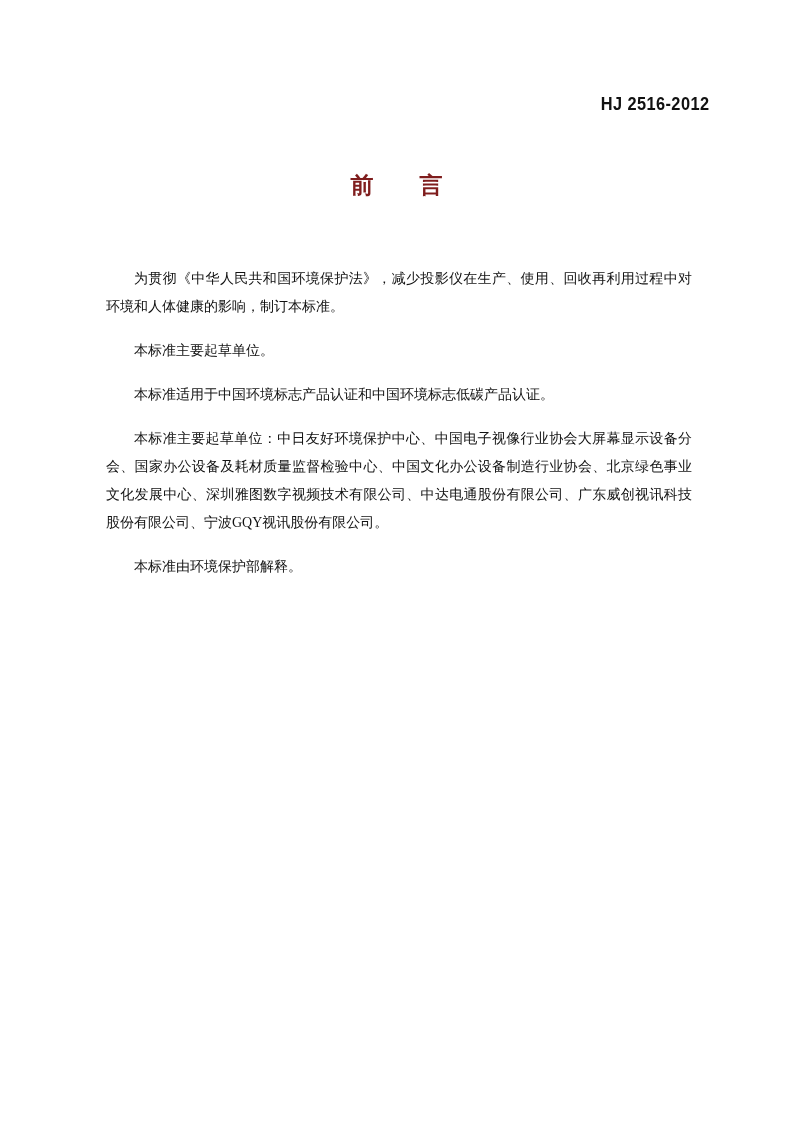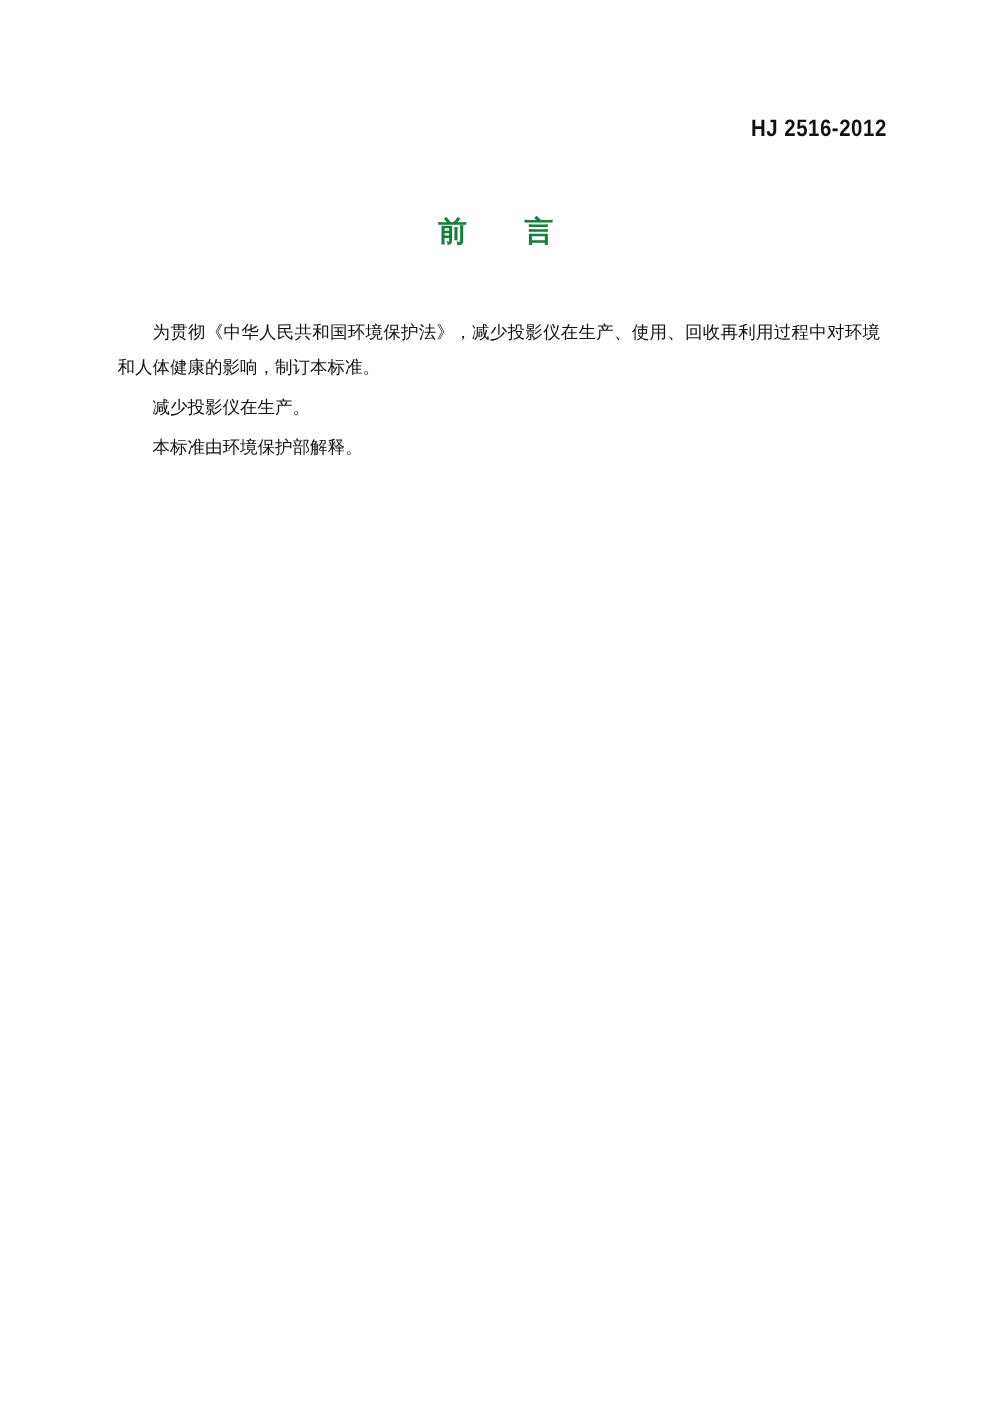--- a/index.html
+++ b/index.html
@@ -32,31 +32,31 @@
   .doc-title {
     position: absolute;
     top: 170px;
     left: 0;
     width: 100%;
     margin: 0;
     text-align: center;
     font-family: "Liberation Sans", "DejaVu Sans", sans-serif;
     font-weight: bold;
     font-size: 23px;
-    color: #15803d;
+    color: #7f1d1d;
     white-space: pre;
   }
   .doc-body {
     position: absolute;
     top: 249px;
     left: 90px;
     width: 618px;
   }
   .doc-body p {
-    margin: 4px;
+    margin: 16px;
     padding: 0;
     font-size: 14px;
     line-height: 28px;
     text-indent: 2em;
     text-align: justify;
     color: #111111;
   }
   .page-footer {
     position: absolute;
     top: 1028px;
@@ -71,19 +71,21 @@
 <body>
 
 <div class="page">
 
   <div class="std-code">HJ 2516-2012</div>
 
   <h1 class="doc-title">前　　言</h1>
 
   <div class="doc-body">
     <p>为贯彻《中华人民共和国环境保护法》，减少投影仪在生产、使用、回收再利用过程中对环境和人体健康的影响，制订本标准。</p>
-    <p>减少投影仪在生产。</p>
+    <p>本标准主要起草单位。</p>
+    <p>本标准适用于中国环境标志产品认证和中国环境标志低碳产品认证。</p>
+    <p>本标准主要起草单位：中日友好环境保护中心、中国电子视像行业协会大屏幕显示设备分会、国家办公设备及耗材质量监督检验中心、中国文化办公设备制造行业协会、北京绿色事业文化发展中心、深圳雅图数字视频技术有限公司、中达电通股份有限公司、广东威创视讯科技股份有限公司、宁波GQY视讯股份有限公司。</p>
     <p>本标准由环境保护部解释。</p>
   </div>
 
   <div class="page-footer">3</div>
 
 </div>
 
 </body></html>

